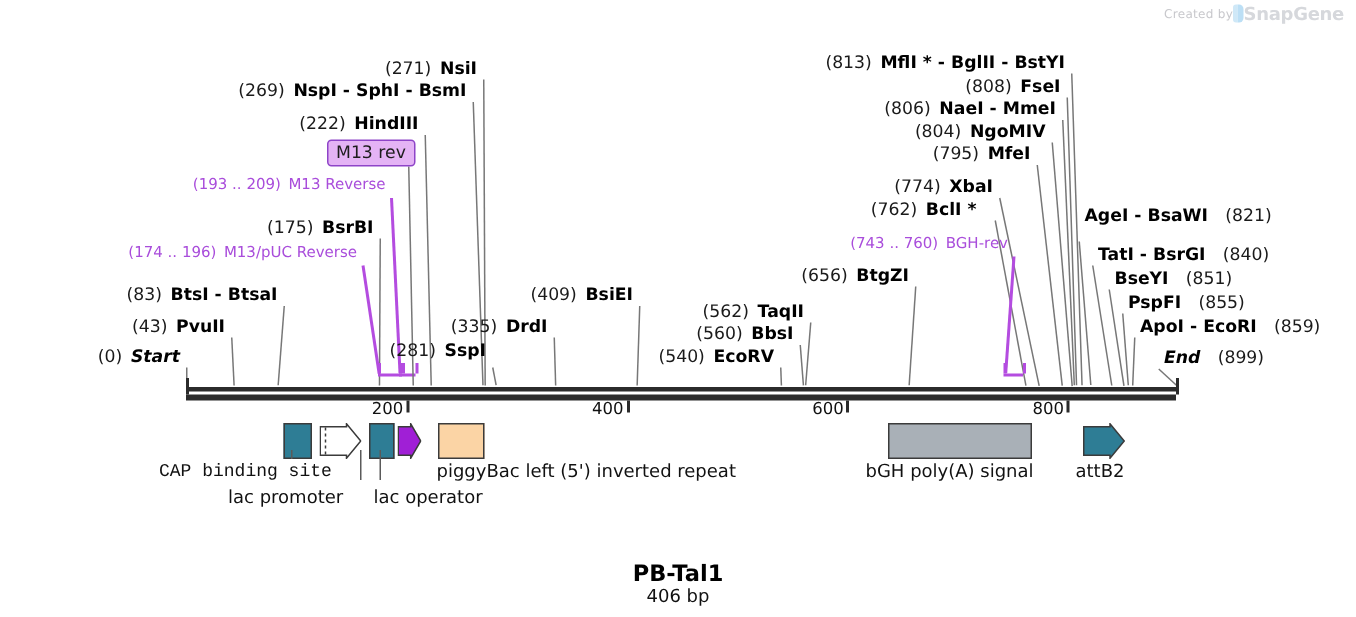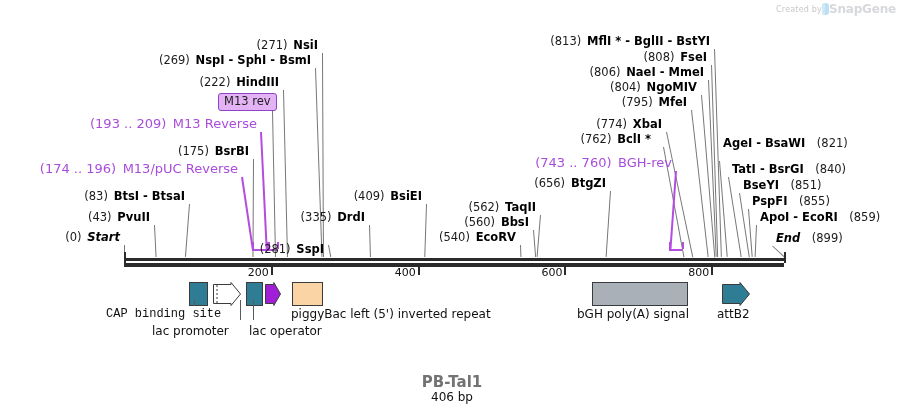--- a/index.html
+++ b/index.html
@@ -30,35 +30,35 @@
   .leader.grey{background:#777;}
   .leader.purple{background:#b44ce0;width:2px;}
 
   
   .lbl{position:absolute;white-space:nowrap;font-size:11.5px;color:#000;line-height:12px;}
   .lbl .pos{font-weight:400;color:#1a1a1a;}
   .lbl .enz{font-weight:bold;color:#000;}
   .lbl .dash{font-weight:bold;color:#000;}
   .lbl.italic .enz{font-style:italic;}
   .lbl.right{transform:translateX(-100%);}
-  .lbl.purple{color:#a94ddb;font-size:13px;}
+  .lbl.purple{color:#a94ddb;font-size:10px;}
   .lbl.purple .pos,.lbl.purple .enz{color:#a94ddb;font-weight:400;}
 
   
   .badge{position:absolute;background:#e4b3f5;border:1px solid #8e44c8;border-radius:3px;
          font-size:11.5px;color:#1d1d1d;padding:1px 5px 2px 5px;line-height:13px;white-space:nowrap;}
 
   
   .feat{position:absolute;}
   .fbox{border:1px solid #3b3b3b;box-sizing:border-box;height:24px;}
   .featlabel{position:absolute;font-size:12px;color:#111;white-space:nowrap;}
   .tickline{position:absolute;width:1px;background:#5a5a5a;}
 
   
-  .title{position:absolute;width:904px;text-align:center;font-weight:bold;font-size:15px;color:#737373;}
+  .title{position:absolute;width:904px;text-align:center;font-weight:bold;font-size:15px;color:#000000;}
   .subtitle{position:absolute;width:904px;text-align:center;font-size:12px;color:#111;}
 </style>
 </head>
 <body>
 
 <div id="stage">
 
   <div class="wm">
     <span class="wm-created">Created by</span>
     <span class="wm-mark">
@@ -111,21 +111,21 @@
       <div class="leader grey" style="left: 272px; top: 111px; height: 146.031px; transform: rotate(-1.17714deg);"></div>
     </div>
   <div id="labels">
       <div class="lbl italic right" style="left: 120px; top: 231px;"><span class="pos">(0)</span> <span class="enz">Start</span></div>
       <div class="lbl right" style="left: 150px; top: 211px;"><span class="pos">(43)</span> <span class="enz">PvuII</span></div>
       <div class="lbl right" style="left: 185px; top: 190px;"><span class="pos">(83)</span> <span class="enz">BtsI</span><span class="dash"> - </span><span class="enz">BtsaI</span></div>
       <div class="lbl right" style="left: 249px; top: 145px;"><span class="pos">(175)</span> <span class="enz">BsrBI</span></div>
       <div class="lbl right" style="left: 279px; top: 76px;"><span class="pos">(222)</span> <span class="enz">HindIII</span></div>
       <div class="lbl right" style="left: 311px; top: 54px;"><span class="pos">(269)</span> <span class="enz">NspI</span><span class="dash"> - </span><span class="enz">SphI</span><span class="dash"> - </span><span class="enz">BsmI</span></div>
       <div class="lbl right" style="left: 318px; top: 39px;"><span class="pos">(271)</span> <span class="enz">NsiI</span></div>
-      <div class="lbl right" style="left: 324px; top: 243px;"><span class="pos">(281)</span> <span class="enz">SspI</span></div>
+      <div class="lbl right" style="left: 324px; top: 227px;"><span class="pos">(281)</span> <span class="enz">SspI</span></div>
       <div class="lbl right" style="left: 365px; top: 211px;"><span class="pos">(335)</span> <span class="enz">DrdI</span></div>
       <div class="lbl right" style="left: 422px; top: 190px;"><span class="pos">(409)</span> <span class="enz">BsiEI</span></div>
       <div class="lbl right" style="left: 516px; top: 231px;"><span class="pos">(540)</span> <span class="enz">EcoRV</span></div>
       <div class="lbl right" style="left: 529px; top: 216px;"><span class="pos">(560)</span> <span class="enz">BbsI</span></div>
       <div class="lbl right" style="left: 536px; top: 201px;"><span class="pos">(562)</span> <span class="enz">TaqII</span></div>
       <div class="lbl right" style="left: 606px; top: 177px;"><span class="pos">(656)</span> <span class="enz">BtgZI</span></div>
       <div class="lbl right" style="left: 651px; top: 133px;"><span class="pos">(762)</span> <span class="enz">BclI *</span></div>
       <div class="lbl right" style="left: 662px; top: 118px;"><span class="pos">(774)</span> <span class="enz">XbaI</span></div>
       <div class="lbl right" style="left: 687px; top: 96px;"><span class="pos">(795)</span> <span class="enz">MfeI</span></div>
       <div class="lbl right" style="left: 697px; top: 81px;"><span class="pos">(804)</span> <span class="enz">NgoMIV</span></div>

